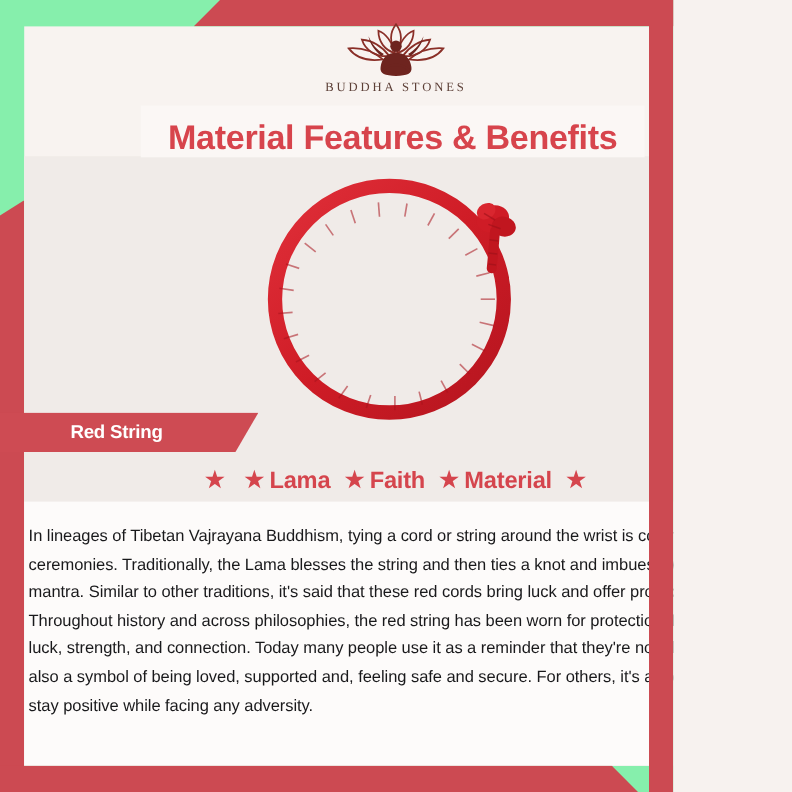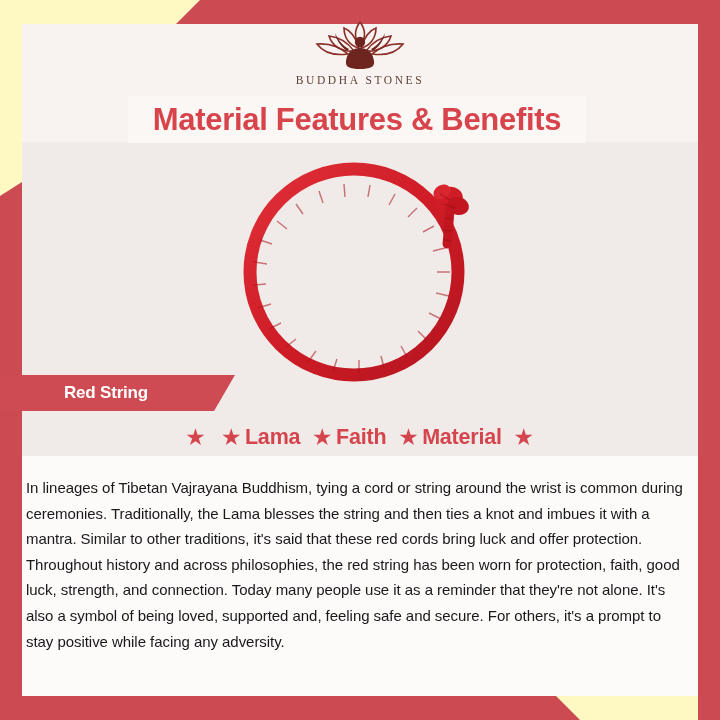--- a/index.html
+++ b/index.html
@@ -9,23 +9,23 @@
   body {
     width: 720px;
     height: 720px;
     overflow: hidden;
     font-family: "Liberation Sans", sans-serif;
     background: #f7f2ef;
   }
 
   .poster {
     position: relative;
-    width: 720px;
+    width: 612px;
     height: 720px;
-    background: #fef9c3;
+    background: #86efac;
     overflow: hidden;
   }
 
   
   .band-top {
     position: absolute;
     top: 0;
     left: 0;
     width: 720px;
     height: 24px;
@@ -110,21 +110,21 @@
   
   .headline-band {
     position: absolute;
     left: 128px;
     top: 96px;
     width: 458px;
     height: 47px;
     background: #fbf7f5;
     z-index: 4;
     display: flex;
-    align-items: center;
+    align-items: flex-end;
     justify-content: center;
   }
   .headline-text {
     font-size: 31px;
     font-weight: bold;
     color: #d7444c;
     letter-spacing: -0.3px;
     white-space: nowrap;
   }
 

